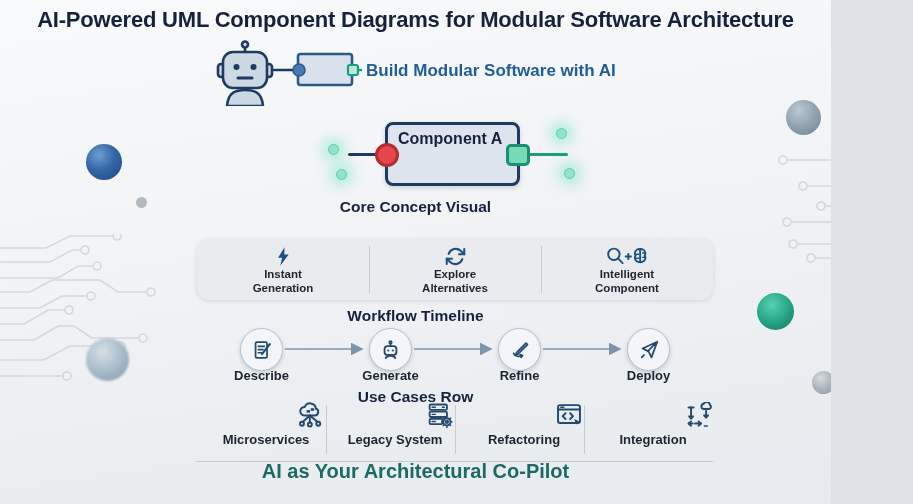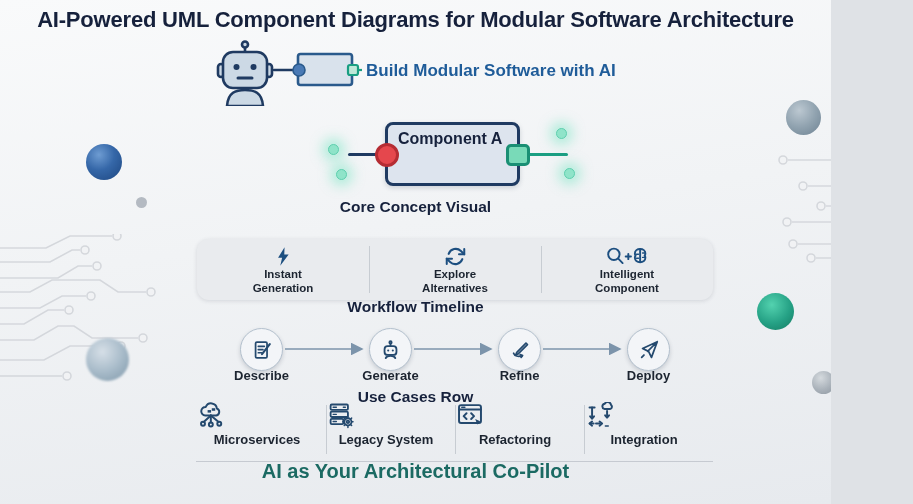--- a/index.html
+++ b/index.html
@@ -42,21 +42,21 @@
   .flow-row{left:197px;top:328px;width:516px;height:46px;display:flex;}
   .flow-cell{flex:1;display:flex;align-items:flex-start;justify-content:center;}
   .step-circle{width:41px;height:41px;border-radius:50%;background:#f3f5f8;border:1.5px solid #b4c1ce;
     box-shadow:0 2px 4px rgba(50,60,80,.2);display:flex;align-items:center;justify-content:center;}
   .flow-arrows{left:197px;top:328px;width:516px;height:46px;pointer-events:none;}
   .flow-labels{left:197px;top:368px;width:516px;display:flex;}
   .flow-labels div{flex:1;text-align:center;font-size:13px;font-weight:bold;color:#1c2430;}
 
   
   .usecase-row{left:197px;top:402px;width:516px;height:52px;display:flex;}
-  .usecase{flex:1;display:flex;flex-direction:column;align-items:flex-start;justify-content:flex-start;
+  .usecase{flex:1;display:flex;flex-direction:column;align-items:flex-end;justify-content:flex-start;
     gap:3px;position:relative;}
   .usecase:not(:last-child)::after{content:"";position:absolute;right:-1px;top:3px;bottom:0;
     width:1.5px;background:#c7ccd2;}
   .usecase .cell-label{font-size:13px;width:120px;}
 
   .footer-divider{left:196px;top:461px;width:517px;height:1px;background:#c6cad1;}
   .footer-title{top:460px;font-size:20px;font-weight:bold;color:#1b6a63;}
 
   
   .sphere{position:absolute;border-radius:50%;}
@@ -182,21 +182,21 @@
         <line x1="22.5" y1="12" x2="28.5" y2="12"></line>
         <line x1="25.5" y1="9" x2="25.5" y2="15"></line>
         <path d="M39 3.5c-3.4 0-6 2.2-6 5 0 .9.3 1.8.8 2.5-.5.7-.8 1.6-.8 2.5 0 2.8 2.6 5 6 5s6-2.2 6-5c0-.9-.3-1.8-.8-2.5.5-.7.8-1.6.8-2.5 0-2.8-2.6-5-6-5z"></path>
         <line x1="39" y1="3.8" x2="39" y2="18.2"></line>
         <path d="M34.8 9.5h2.4M41.8 8h2.4M34.8 14h2.4M41.8 13h2.4" stroke-width="1.6"></path>
       </svg>
       <div class="cell-label">Intelligent Component</div>
     </div>
   </div>
 
-  <div class="abs centered section-heading" style="top:298px">Workflow Timeline</div>
+  <div class="abs centered section-heading" style="top:307px">Workflow Timeline</div>
 
   <div class="abs flow-row">
     <div class="flow-cell">
         <div class="step-circle">
       <svg width="22" height="22" viewBox="0 0 24 24" fill="none" stroke="#24496e" stroke-width="1.9" stroke-linecap="round" stroke-linejoin="round">
         <rect x="5" y="3.5" width="12.5" height="17" rx="1.5"></rect>
         <line x1="8" y1="8" x2="14.5" y2="8"></line>
             <line x1="8" y1="11.5" x2="13" y2="11.5"></line>
             <line x1="8" y1="15" x2="11.5" y2="15"></line>
         <line x1="12" y1="16.5" x2="20.5" y2="5.5" stroke-width="2.3"></line>

